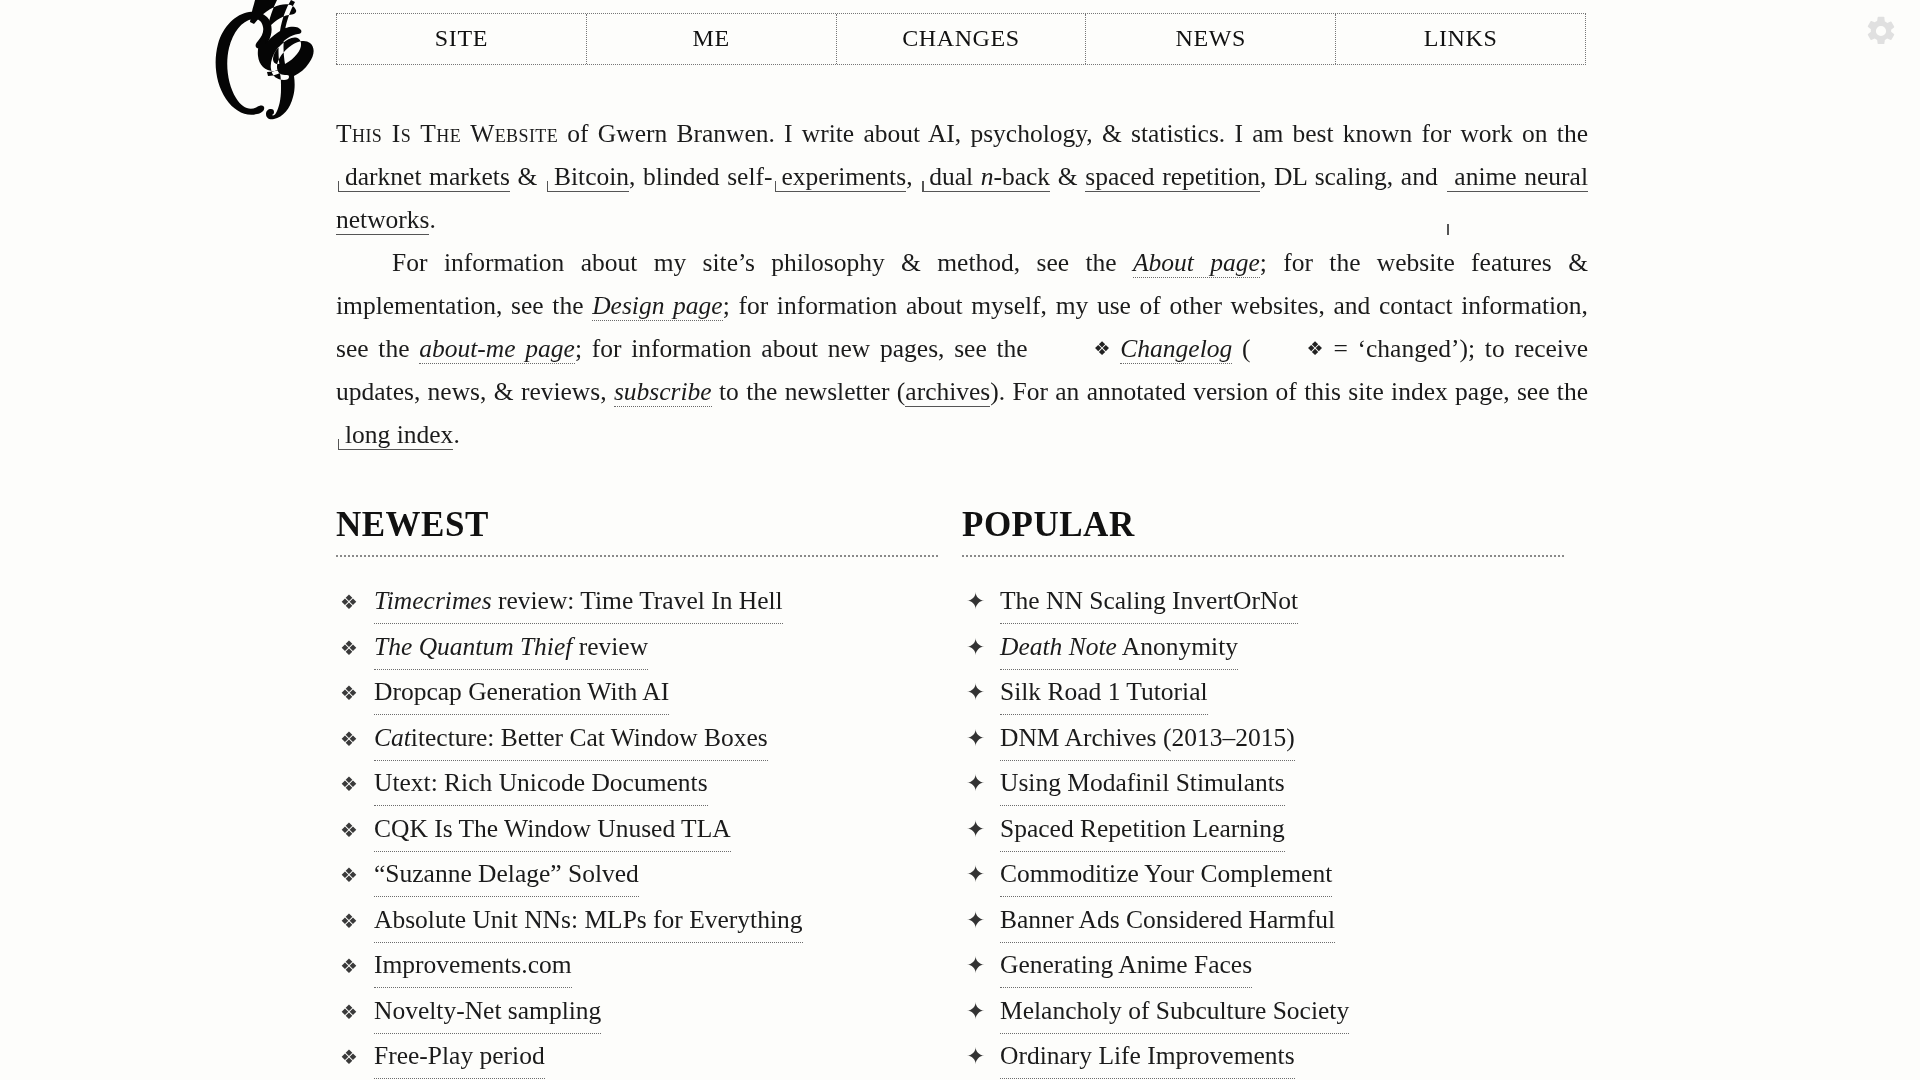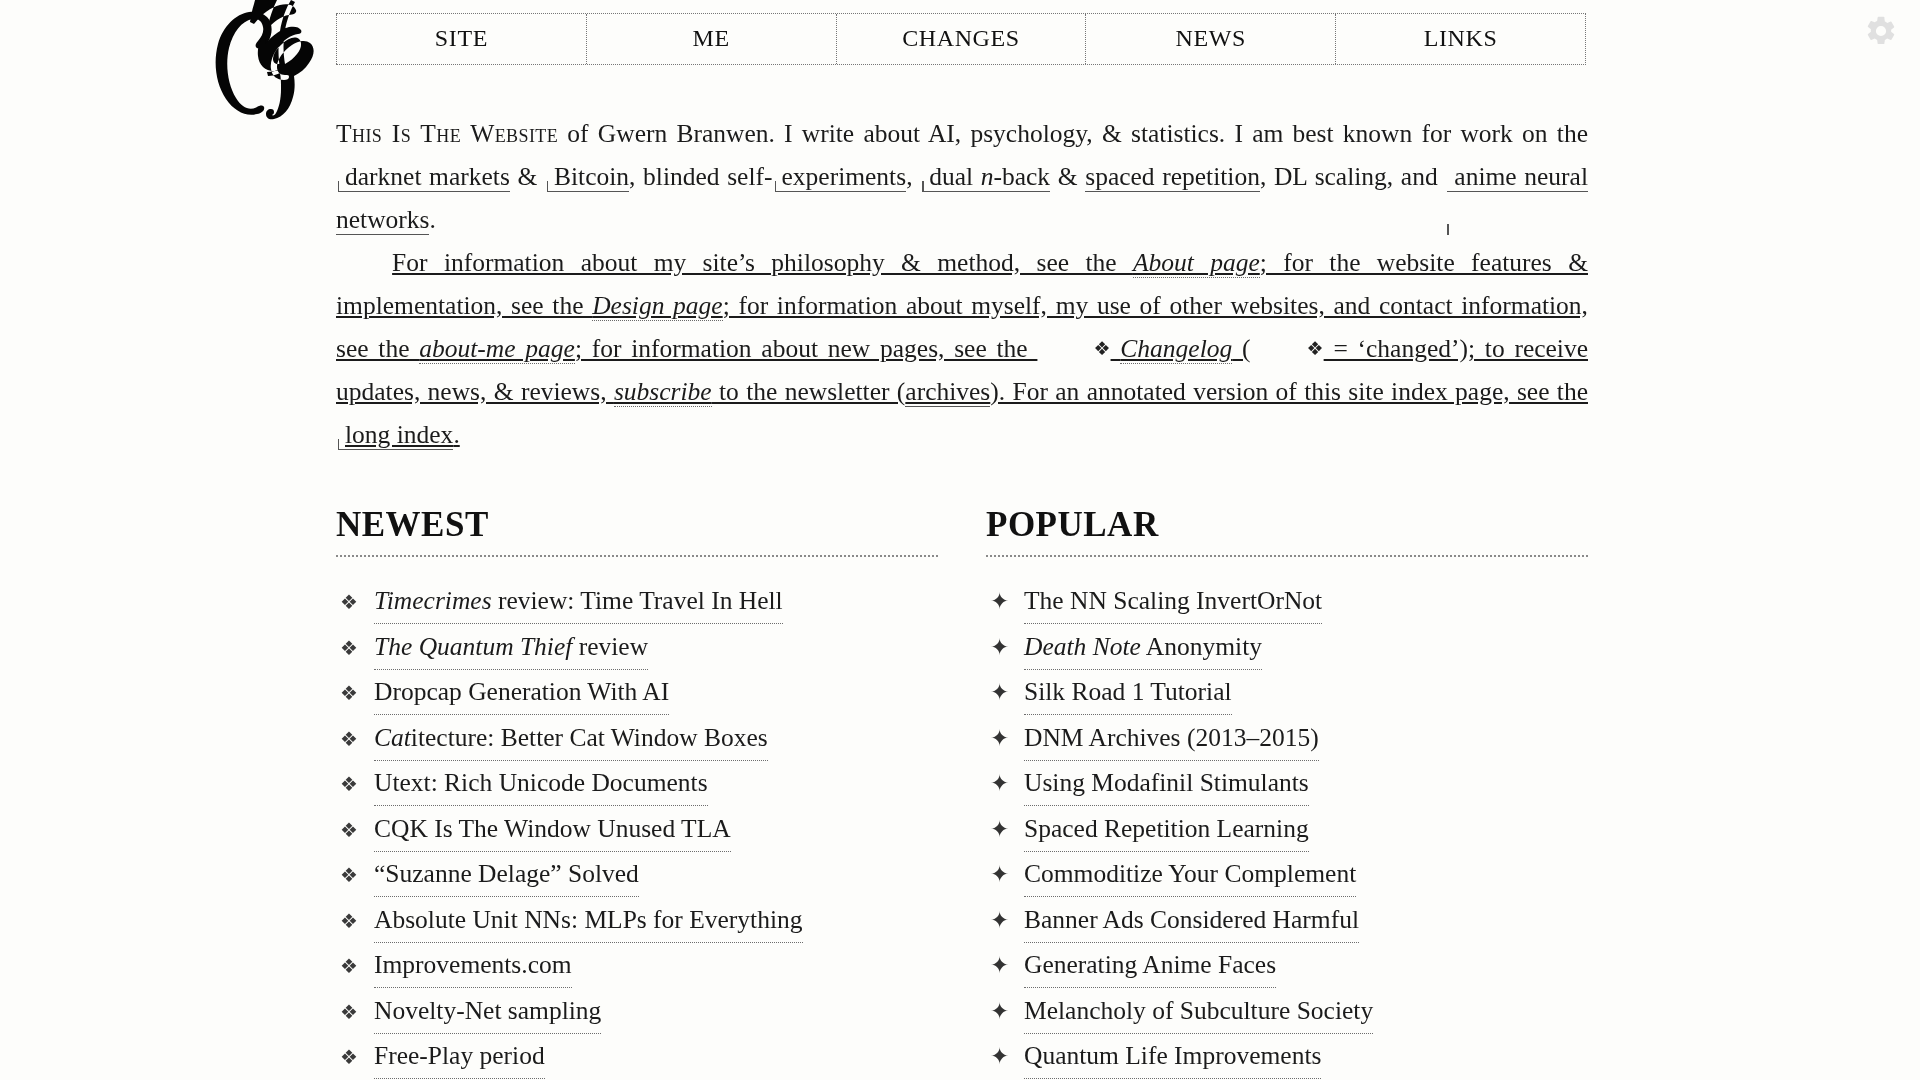--- a/index.html
+++ b/index.html
@@ -79,21 +79,21 @@
     top: 112px;
     width: 1252px;
     font-size: 25.5px;
     line-height: 43px;
     text-align: justify;
     text-justify: inter-word;
     color: #1b1b1b;
     hyphens: auto;
   }
   .intro p { margin: 0; }
-  .intro p.indent { text-indent: 2.2em; text-decoration: underline; }
+  .intro p.indent { text-indent: 2.2em; }
 
   .smallcaps {
     font-variant: small-caps;
     letter-spacing: .4px;
   }
   b, strong { font-weight: 400; }
   i, em { font-style: italic; }
 
   
   a, .lnk {
@@ -136,21 +136,21 @@
     color: #222;
   }
 
   
   .cols {
     position: absolute;
     top: 505px;
     left: 336px;
     width: 1252px;
     display: flex;
-    gap: 48px;
+    gap: 24px;
   }
   .col { width: 602px; }
 
   .col-title {
     font-variant: small-caps;
     text-transform: uppercase;
     font-weight: 700;
     font-size: 35px;
     letter-spacing: .5px;
     color: #111;
@@ -314,19 +314,19 @@
           <li>
             <span class="bullet star">✦</span>
             <span class="item-text">Generating Anime Faces</span>
           </li>
           <li>
             <span class="bullet star">✦</span>
             <span class="item-text">Melancholy of Subculture Society</span>
           </li>
           <li>
             <span class="bullet star">✦</span>
-            <span class="item-text">Quantum Life Improvements</span>
+            <span class="item-text">Ordinary Life Improvements</span>
           </li>
         </ul>
     </section>
   </div>
 
 </div>
 
 </body></html>

